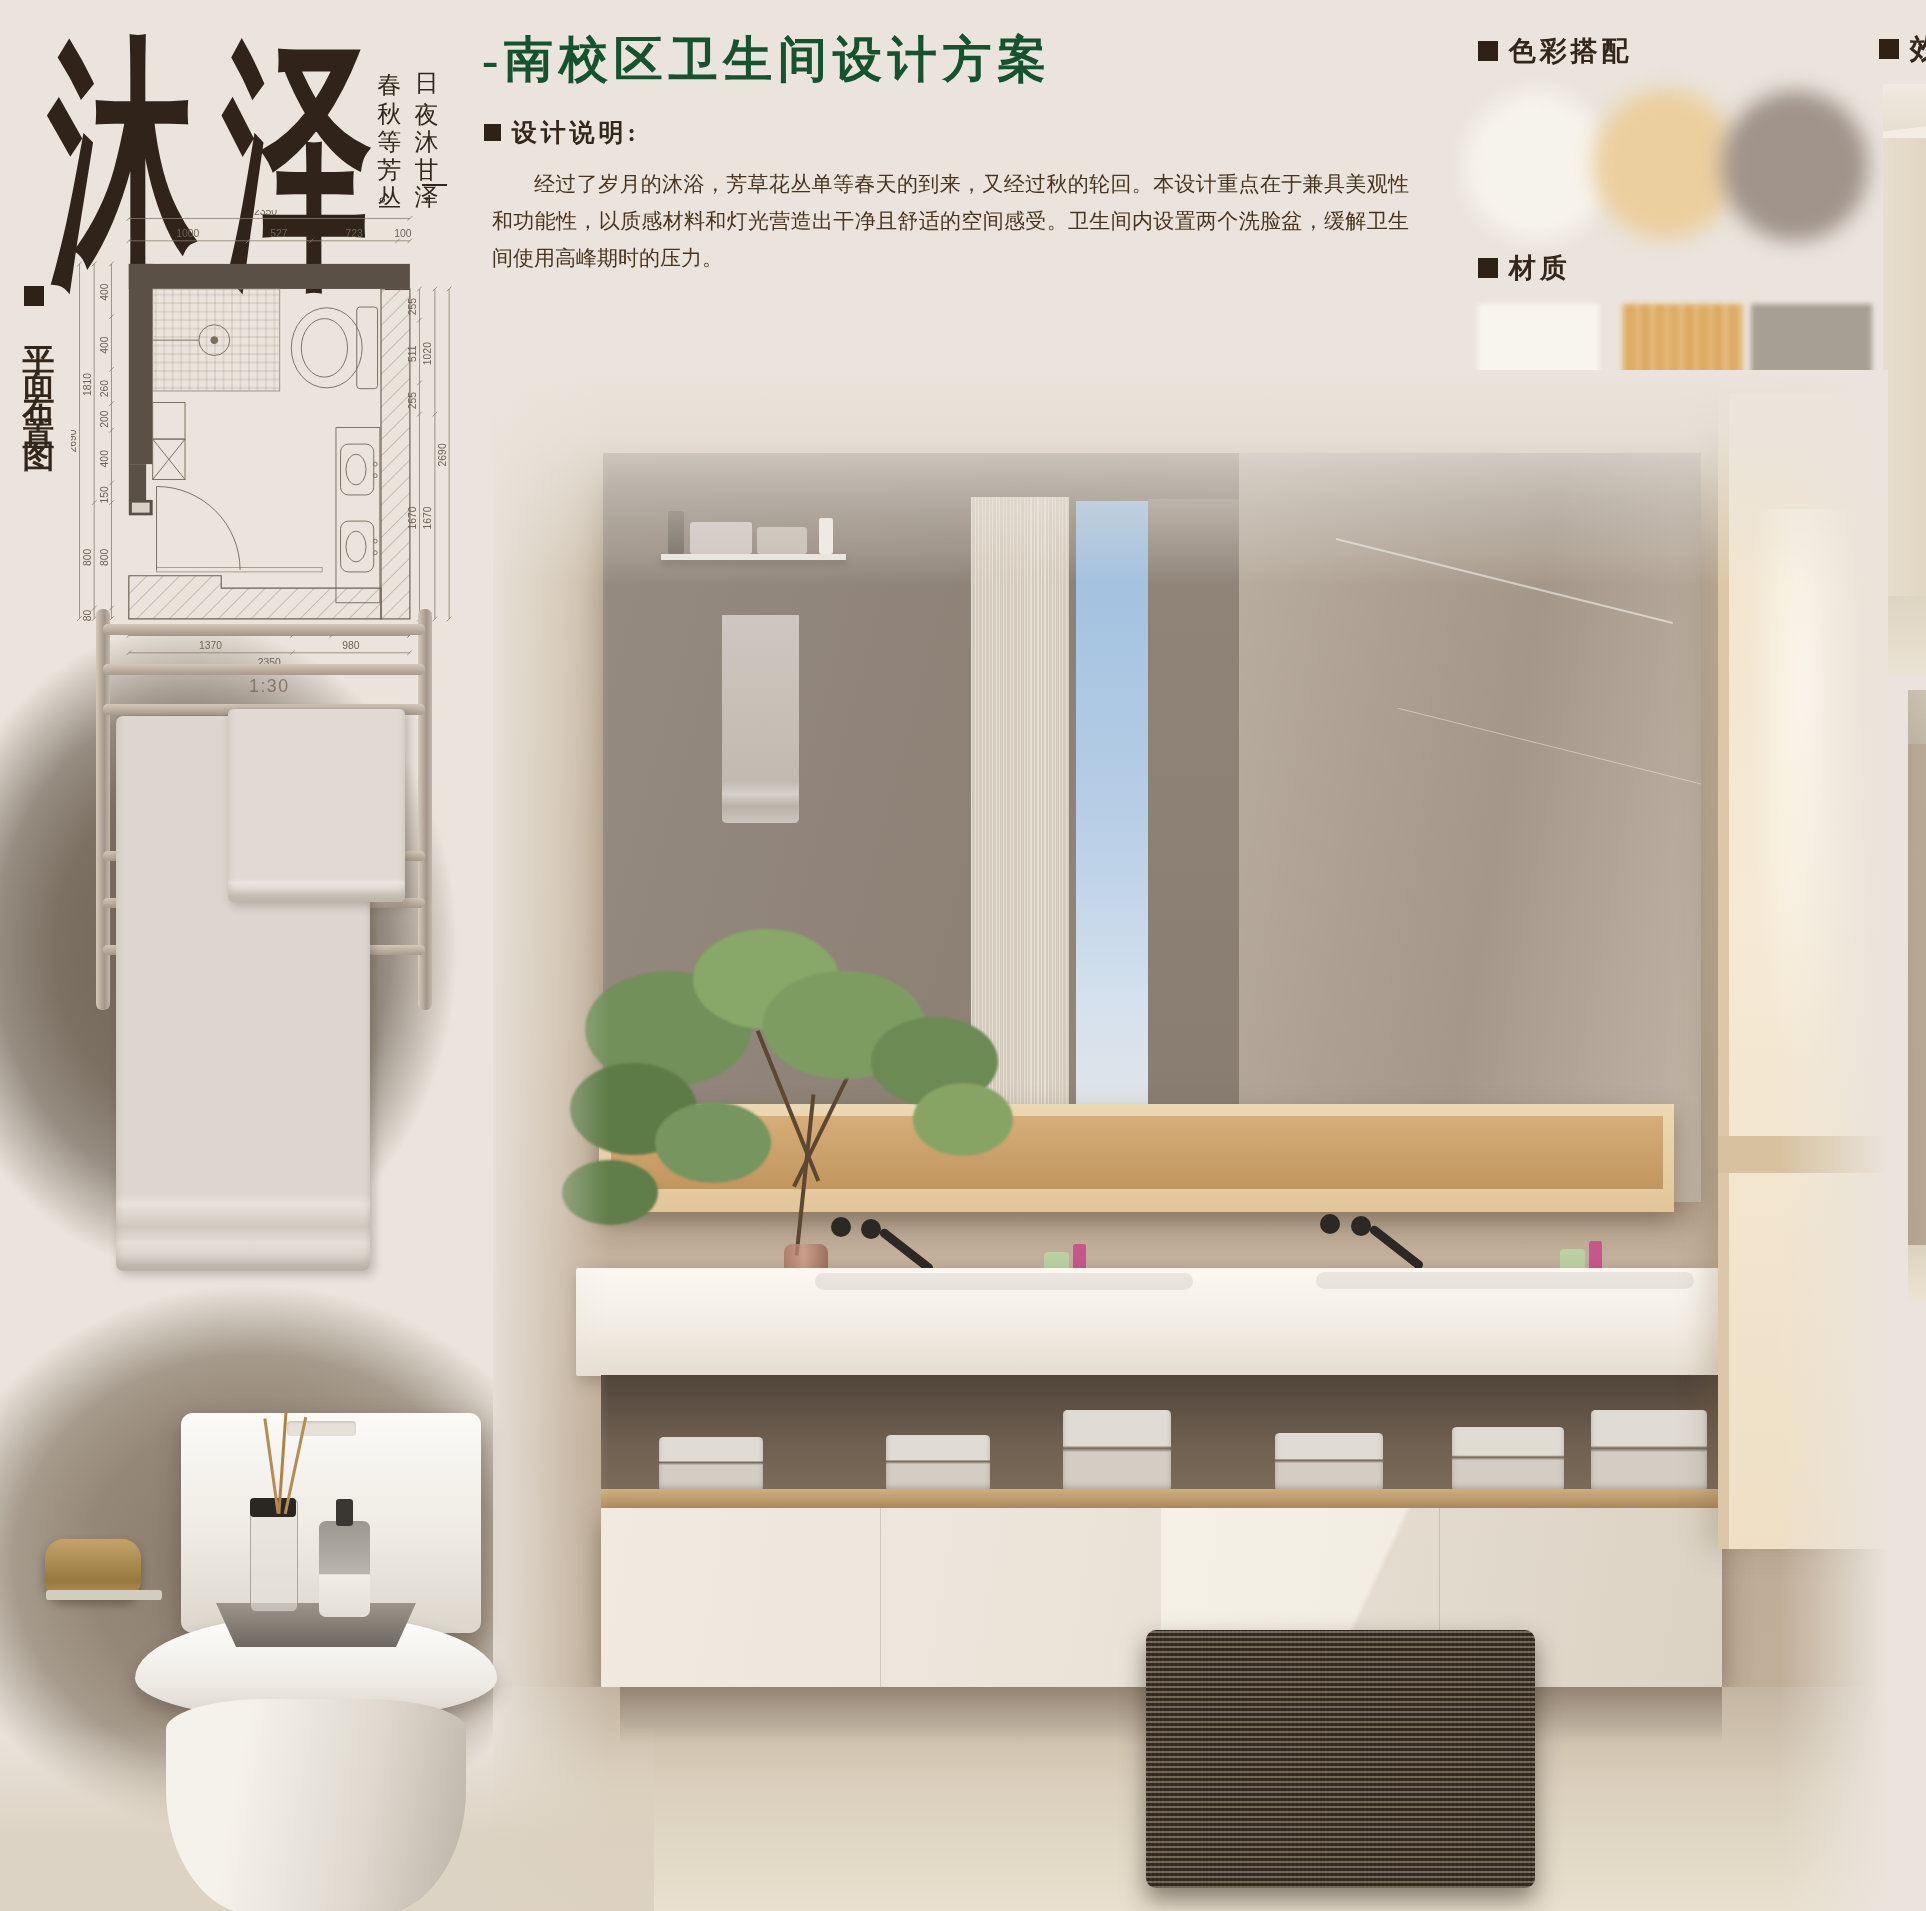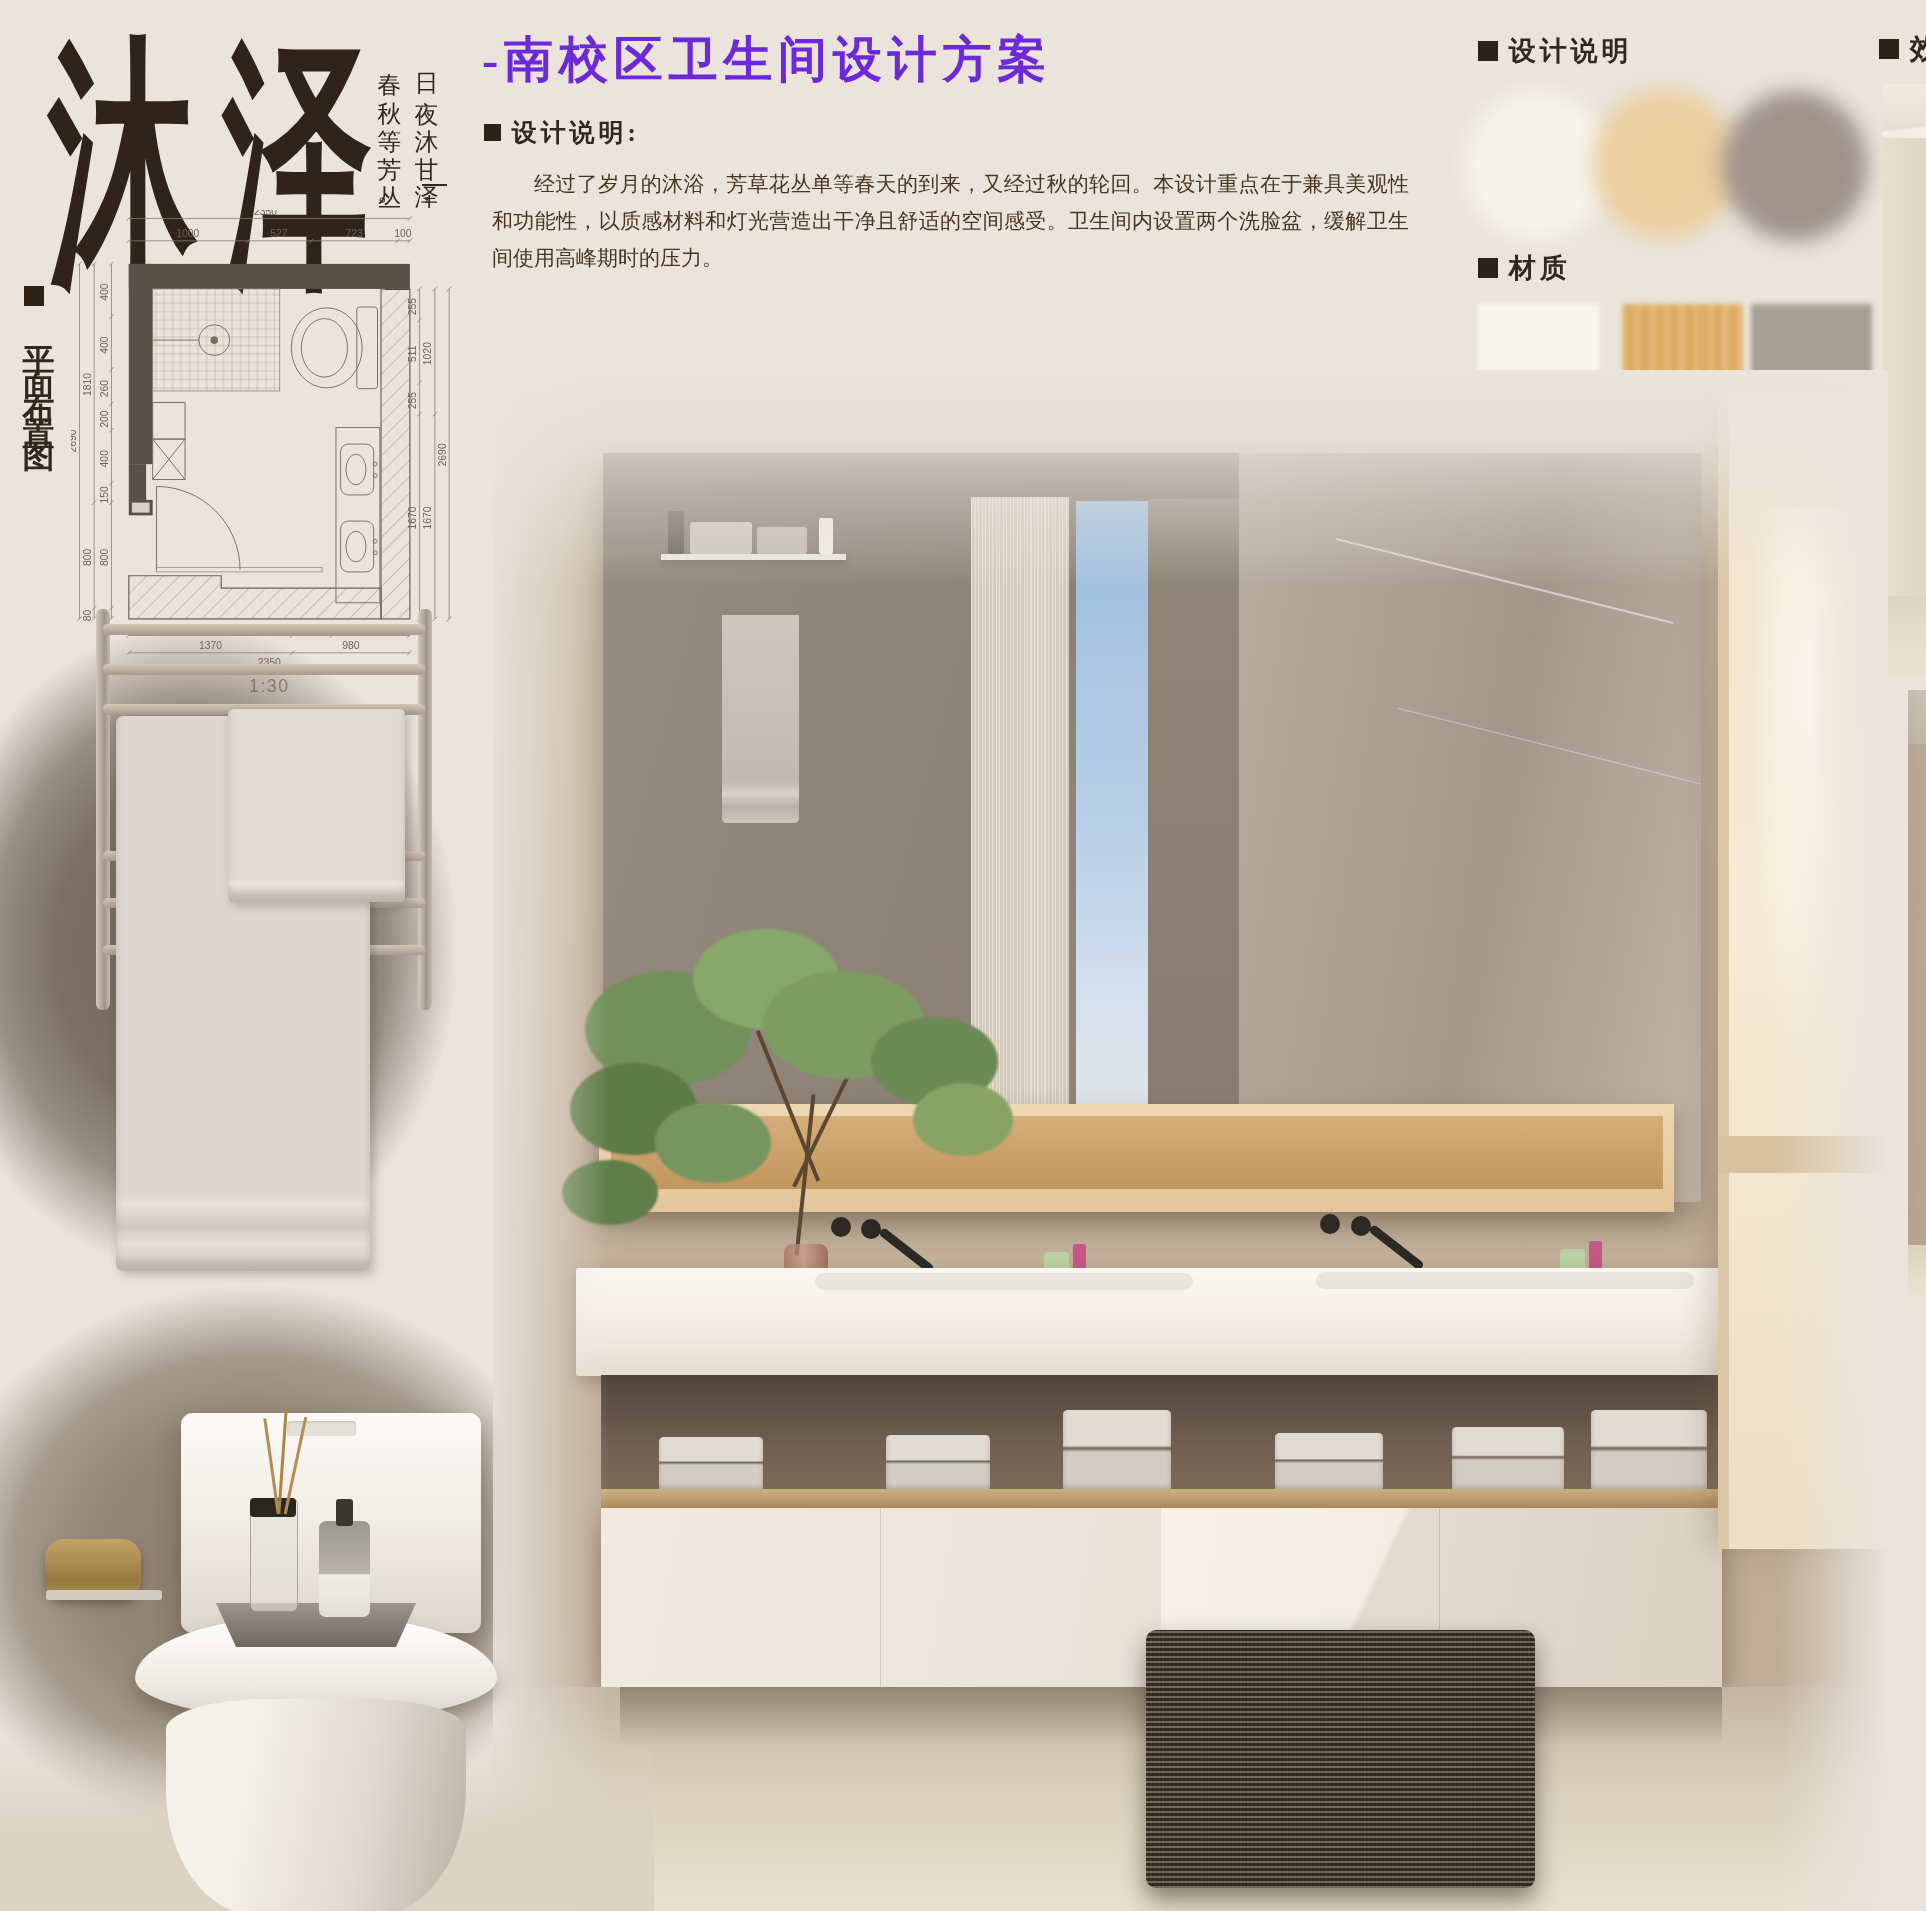--- a/index.html
+++ b/index.html
@@ -6,21 +6,21 @@
   body{width:2703px;height:1911px;position:relative;overflow:hidden;background:#eae4dc;
        font-family:"Liberation Serif",serif;color:#3a2b1c;}
   .abs{position:absolute;}
   
   .logo{left:48px;top:35px;font-size:266px;line-height:1.0;font-weight:bold;color:#30241a;
         letter-spacing:46px;transform:scaleX(.56);transform-origin:left top;white-space:nowrap;}
   .tagline{left:370px;top:54px;height:443px;writing-mode:vertical-rl;text-orientation:upright;
            font-size:24px;letter-spacing:28px;line-height:1.55;color:#33271b;}
   .tagline span{display:block;}
   .u-mark{background:#33271b;height:2.3px;width:25px;}
-  .title{left:482px;top:27px;font-size:49px;letter-spacing:5.8px;color:#6d28d9;white-space:nowrap;font-weight:bold;}
+  .title{left:482px;top:27px;font-size:49px;letter-spacing:5.8px;color:#14532d;white-space:nowrap;font-weight:bold;}
   .sec-head{display:flex;align-items:center;gap:10.8px;font-size:27px;letter-spacing:3.9px;color:#33261a;font-weight:bold;}
   .bullet{width:20px;height:20px;background:#2e2216;flex:0 0 auto;}
   .notes-head{font-size:25px;}
   .body-text{left:488px;top:162px;width:925px;font-size:21px;line-height:1.76;color:#49351f;
              text-align:justify;}
   .body-text p{margin:4px;text-indent:2em;}
   .fp-label{left:17px;top:320px;writing-mode:vertical-rl;text-orientation:upright;font-size:32px;
             letter-spacing:24px;color:#33271b;font-weight:bold;}
   
   .sw-circle{width:146px;height:150px;border-radius:50%;filter:blur(10px);}
@@ -58,21 +58,21 @@
 <div class="abs sec-head notes-head" style="left:484px;top:116px;z-index:6;">
   <span class="bullet" style="width:17px;height:17px;"></span>
   <span>设计说明:</span>
 </div>
 <div class="abs body-text" style="z-index:6;">
   <p>经过了岁月的沐浴，芳草花丛单等春天的到来，又经过秋的轮回。本设计重点在于兼具美观性和功能性，以质感材料和灯光营造出干净且舒适的空间感受。卫生间内设置两个洗脸盆，缓解卫生间使用高峰期时的压力。</p>
 </div>
 
 <div class="abs sec-head" style="left:1478px;top:33px;">
   <span class="bullet"></span>
-  <span>设计说明</span>
+  <span>色彩搭配</span>
 </div>
 <div class="abs sw-circle" style="left: 1464px; top: 91px; background-color: rgb(246, 243, 236);"></div>
 <div class="abs sw-circle" style="left: 1593px; top: 89px; background-color: rgb(235, 207, 159);"></div>
 <div class="abs sw-circle" style="left: 1722px; top: 91px; background-color: rgb(160, 147, 138);"></div>
 
 <div class="abs sec-head" style="left:1478px;top:250px;">
   <span class="bullet"></span>
   <span>材质</span>
 </div>
 <div class="abs sw-square" style="left: 1478px; top: 304px; background-color: rgb(248, 245, 239);"></div>

